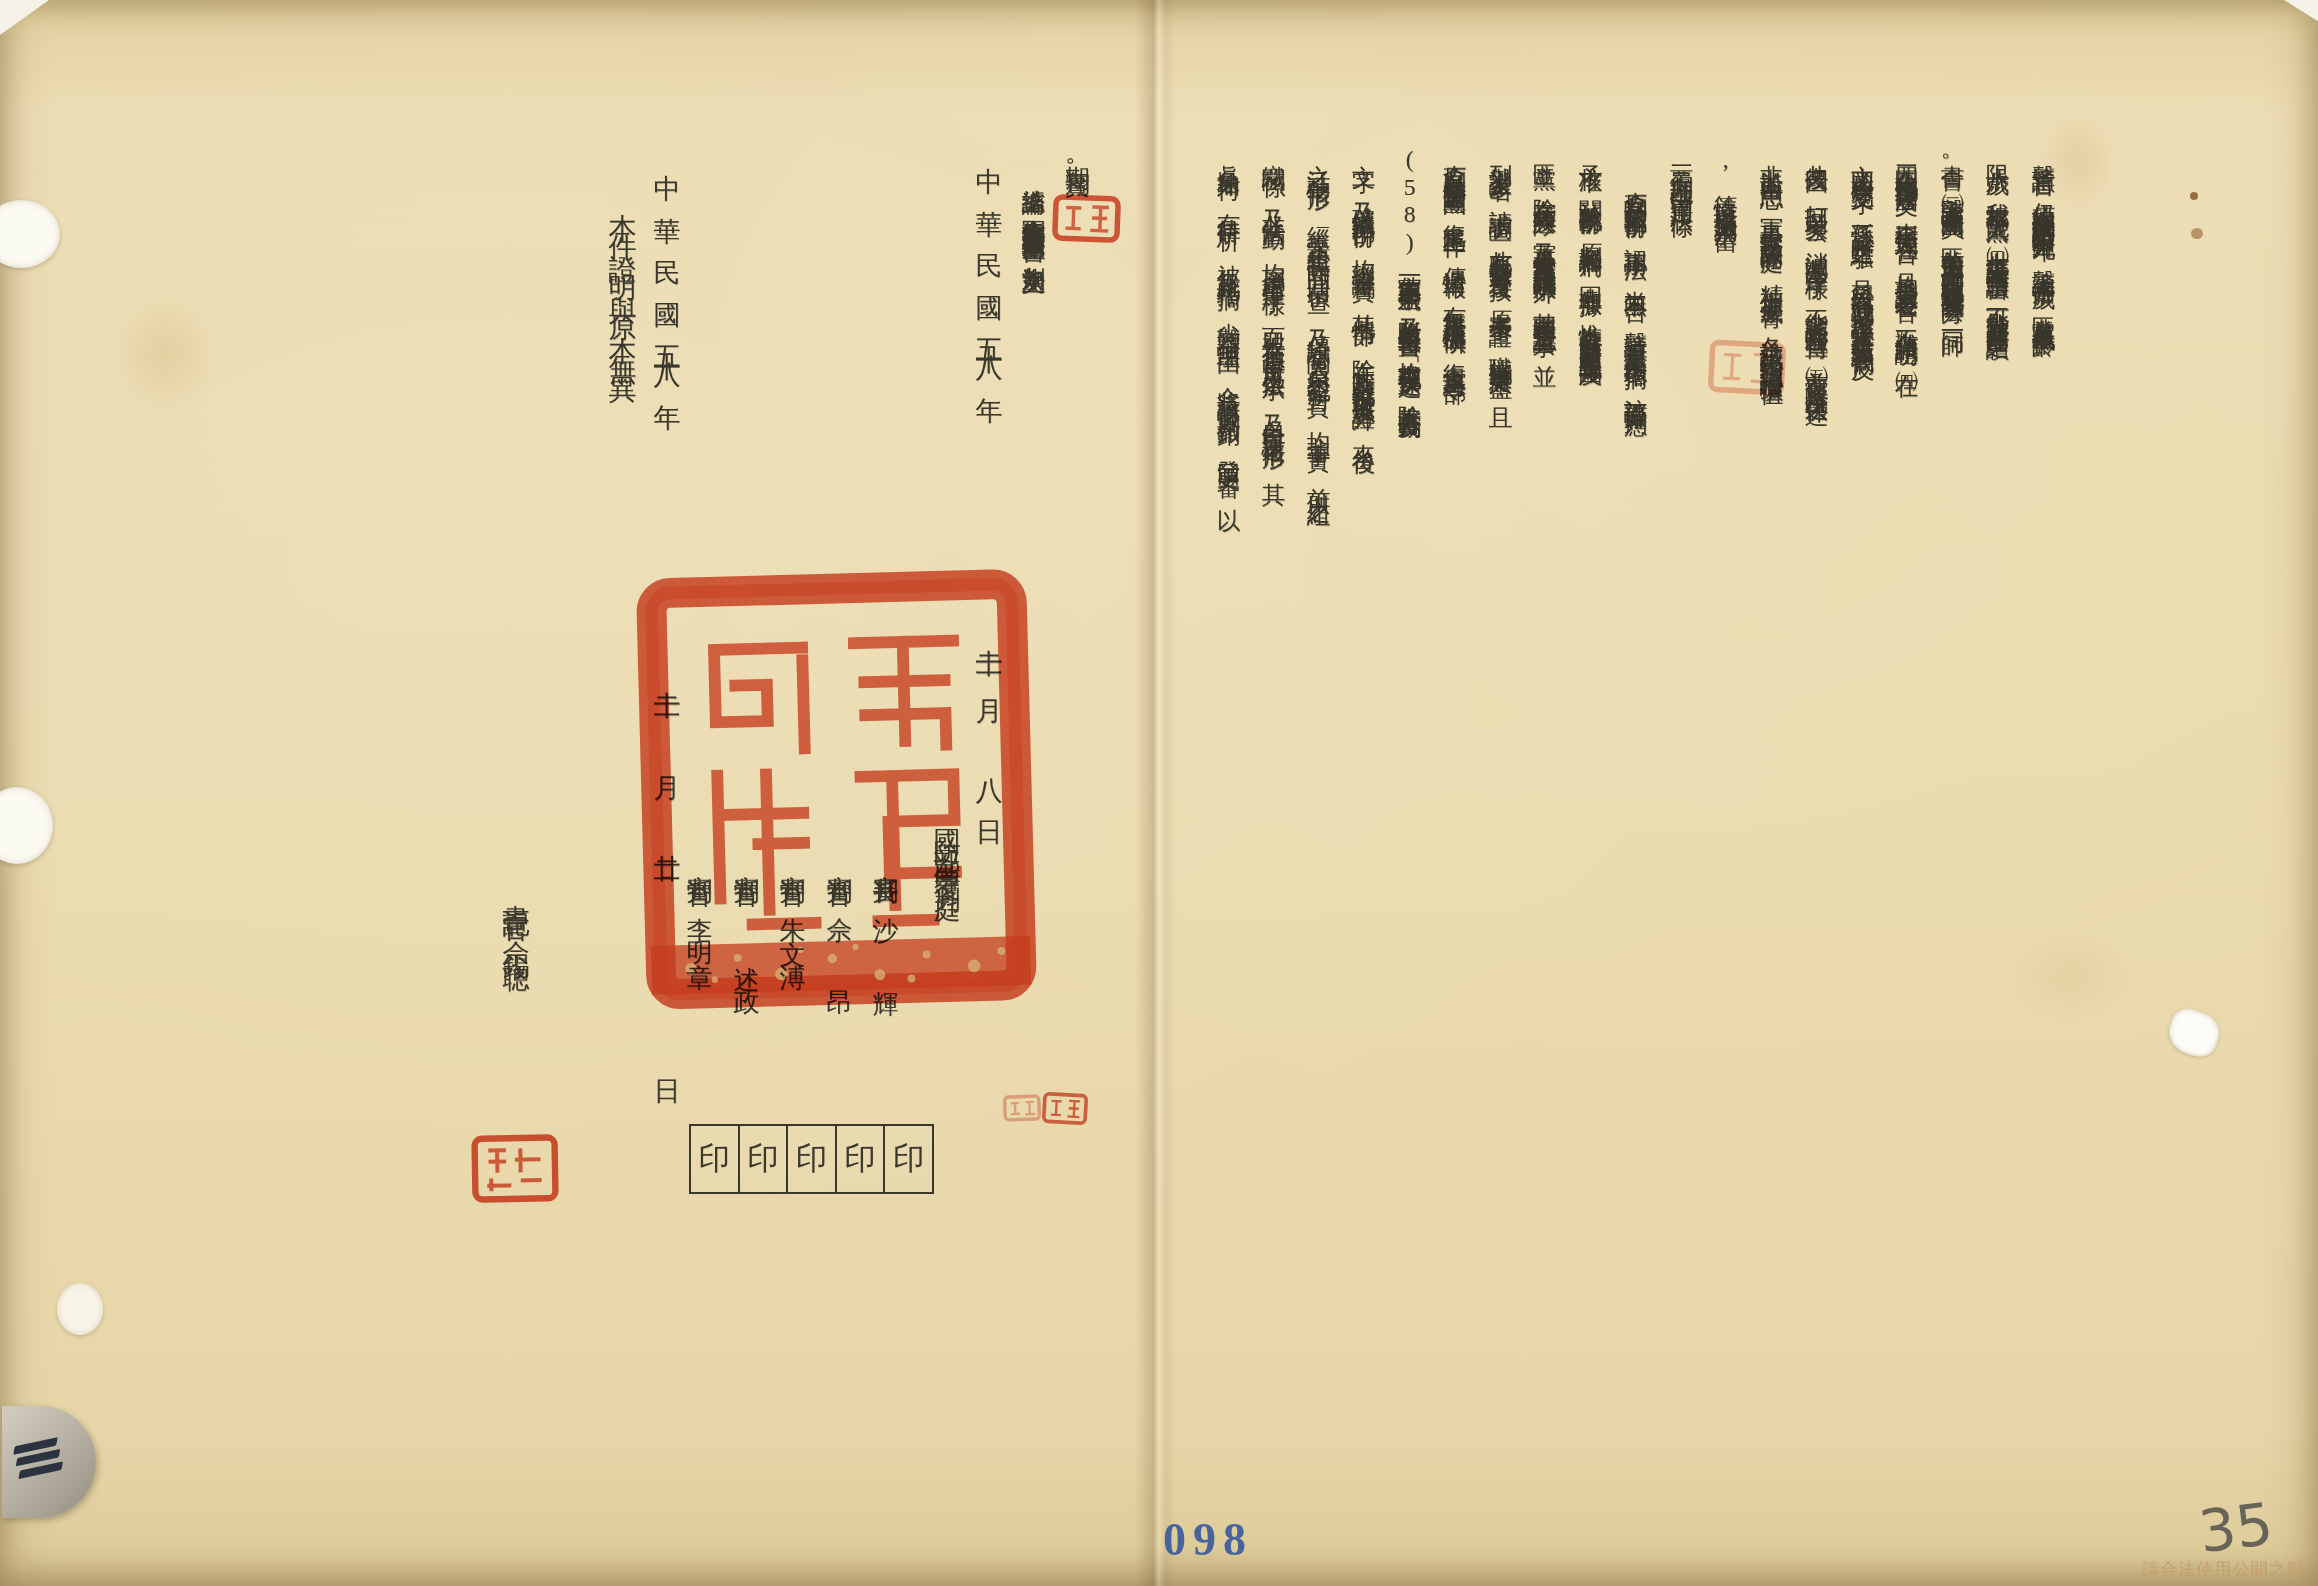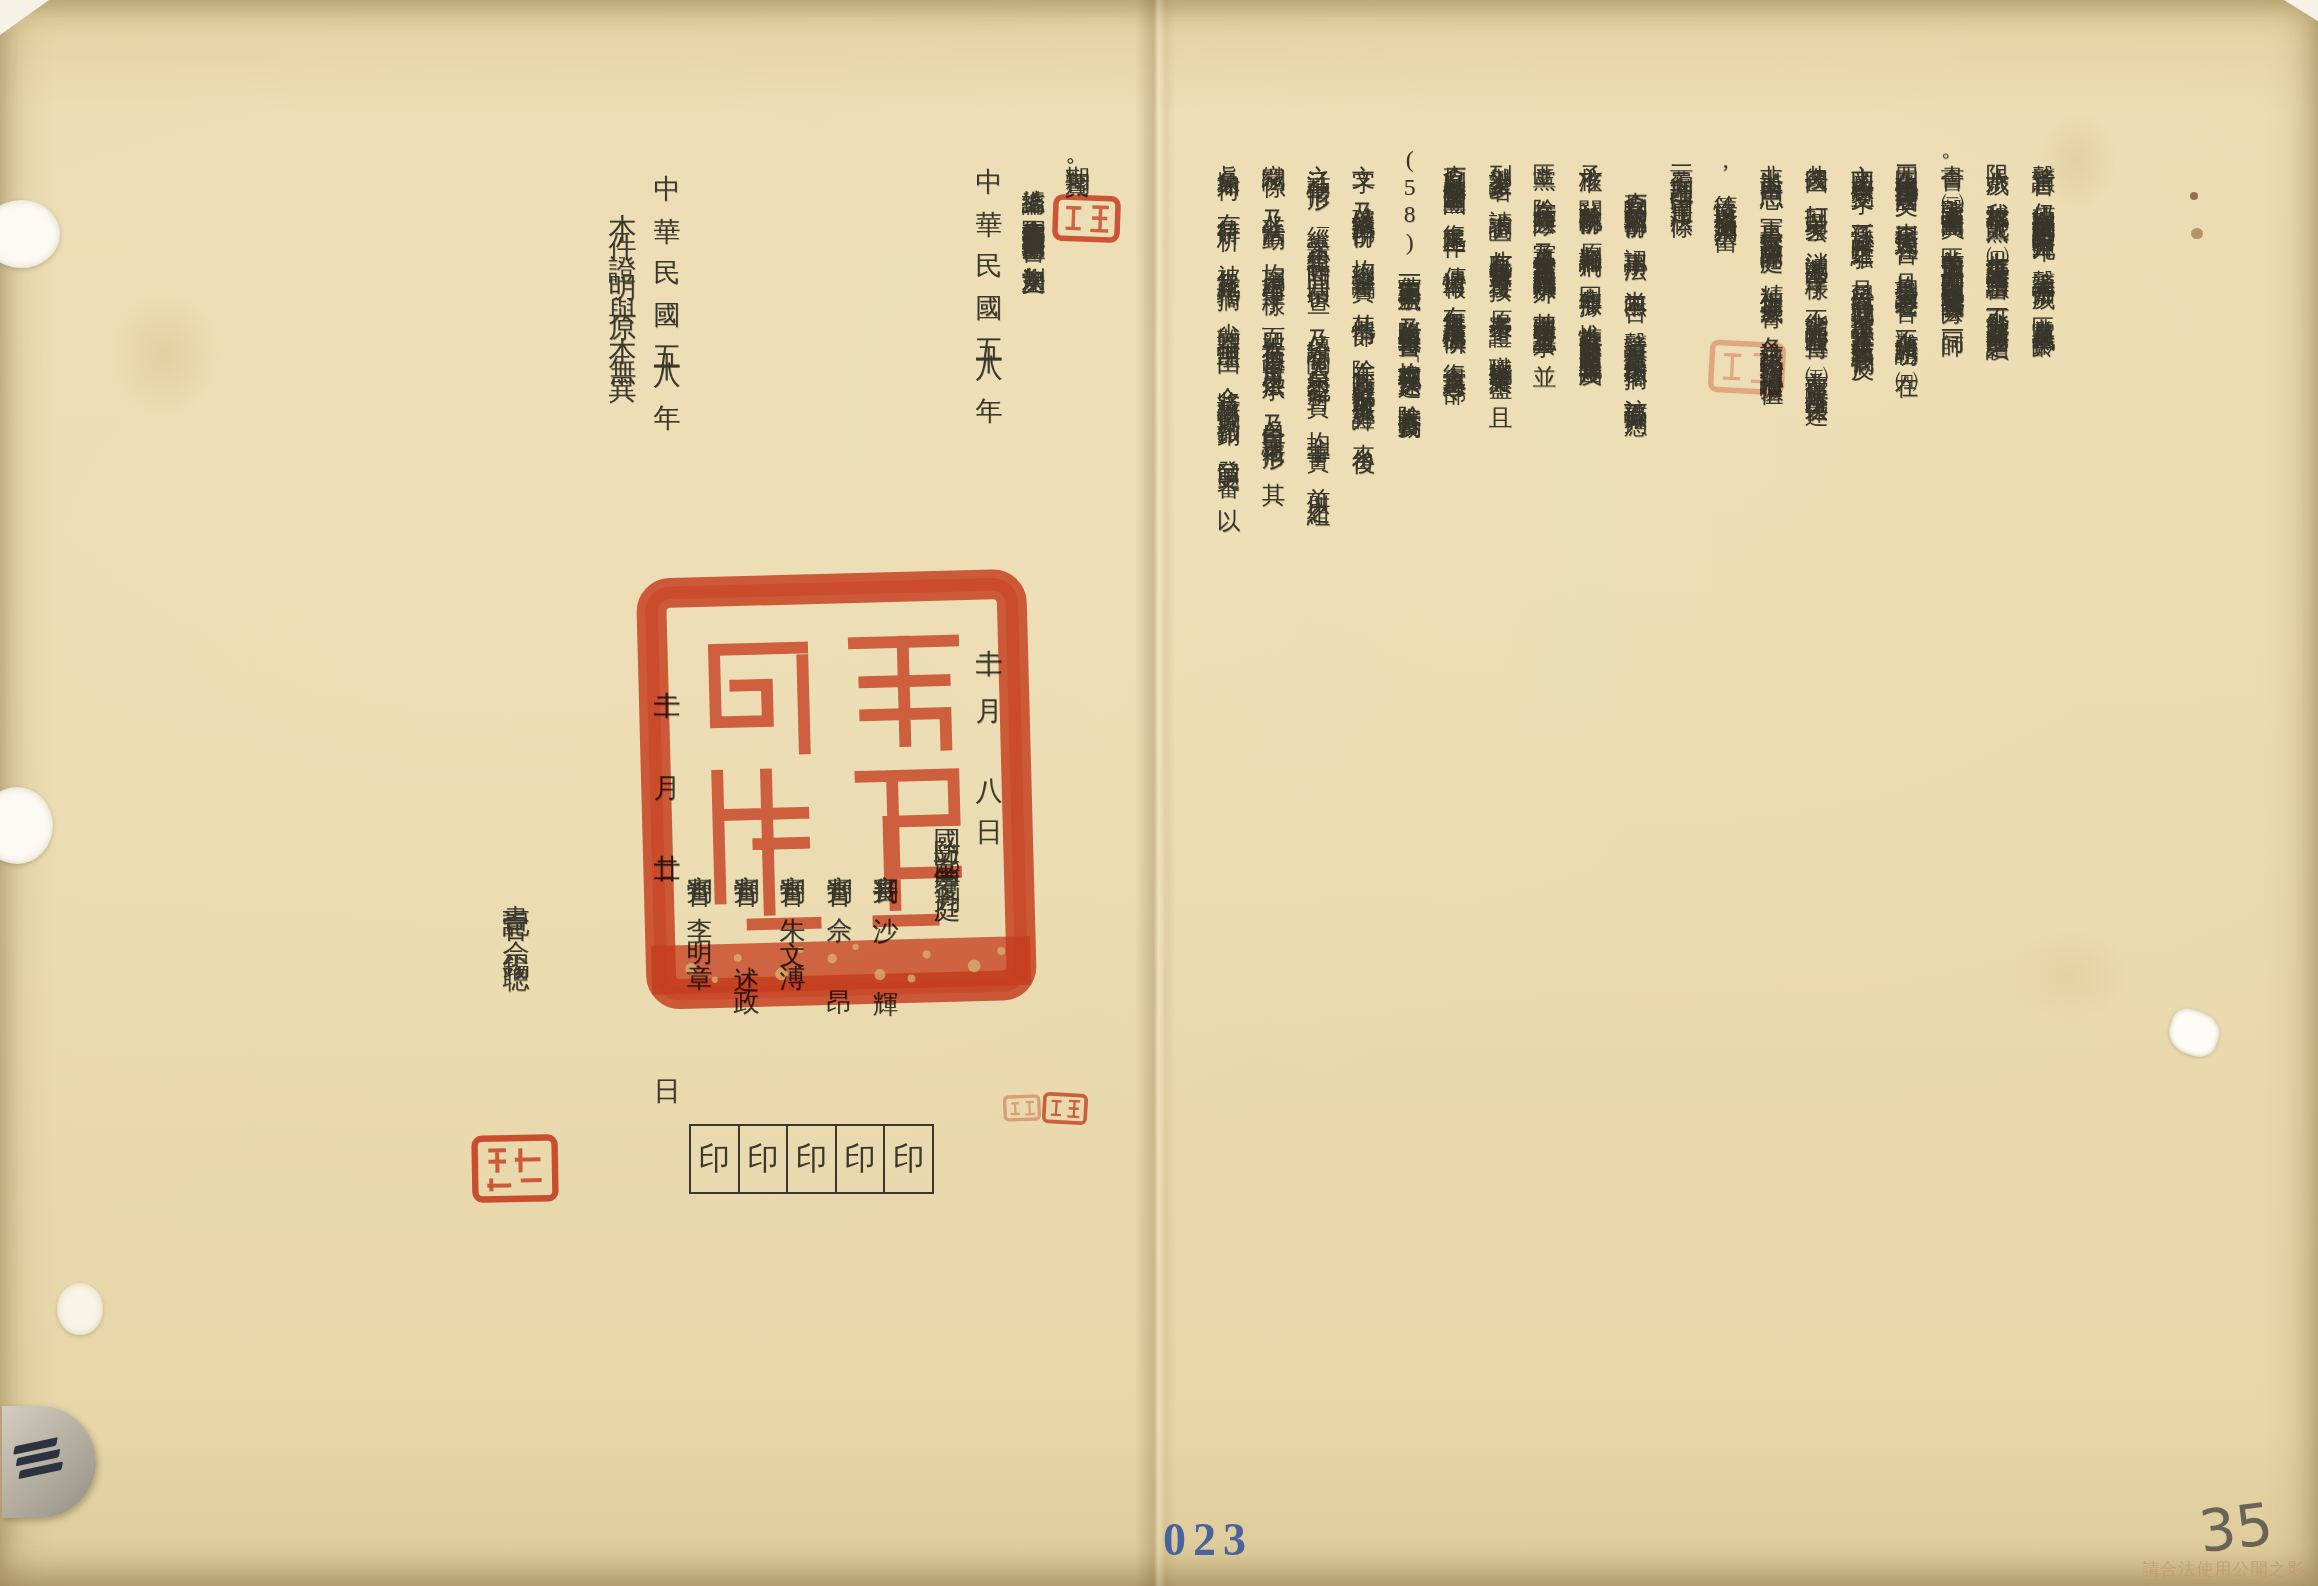--- a/index.html
+++ b/index.html
@@ -211,21 +211,21 @@
         <rect x="5" y="5" width="100" height="76" rx="9" stroke-width="8"></rect>
         <g stroke-width="5" opacity="0.92">
           <path d="M22,20 h22 M22,34 h22 M33,20 v28"></path>
           <path d="M62,18 v30 M55,32 h32"></path>
           <path d="M62,58 h26 M25,55 v16 M20,64 h30"></path>
         </g>
       </g>
     </svg>
   </div>
 
-  <div class="pgnum">023</div>
+  <div class="pgnum">098</div>
   <div class="handnum">35</div>
   <div class="wmark">請合法使用公開之影像</div>
 
   <div class="tab">
     <div class="tab-icon">
         <span></span>
         <span></span>
         <span></span>
       </div>
   </div>

